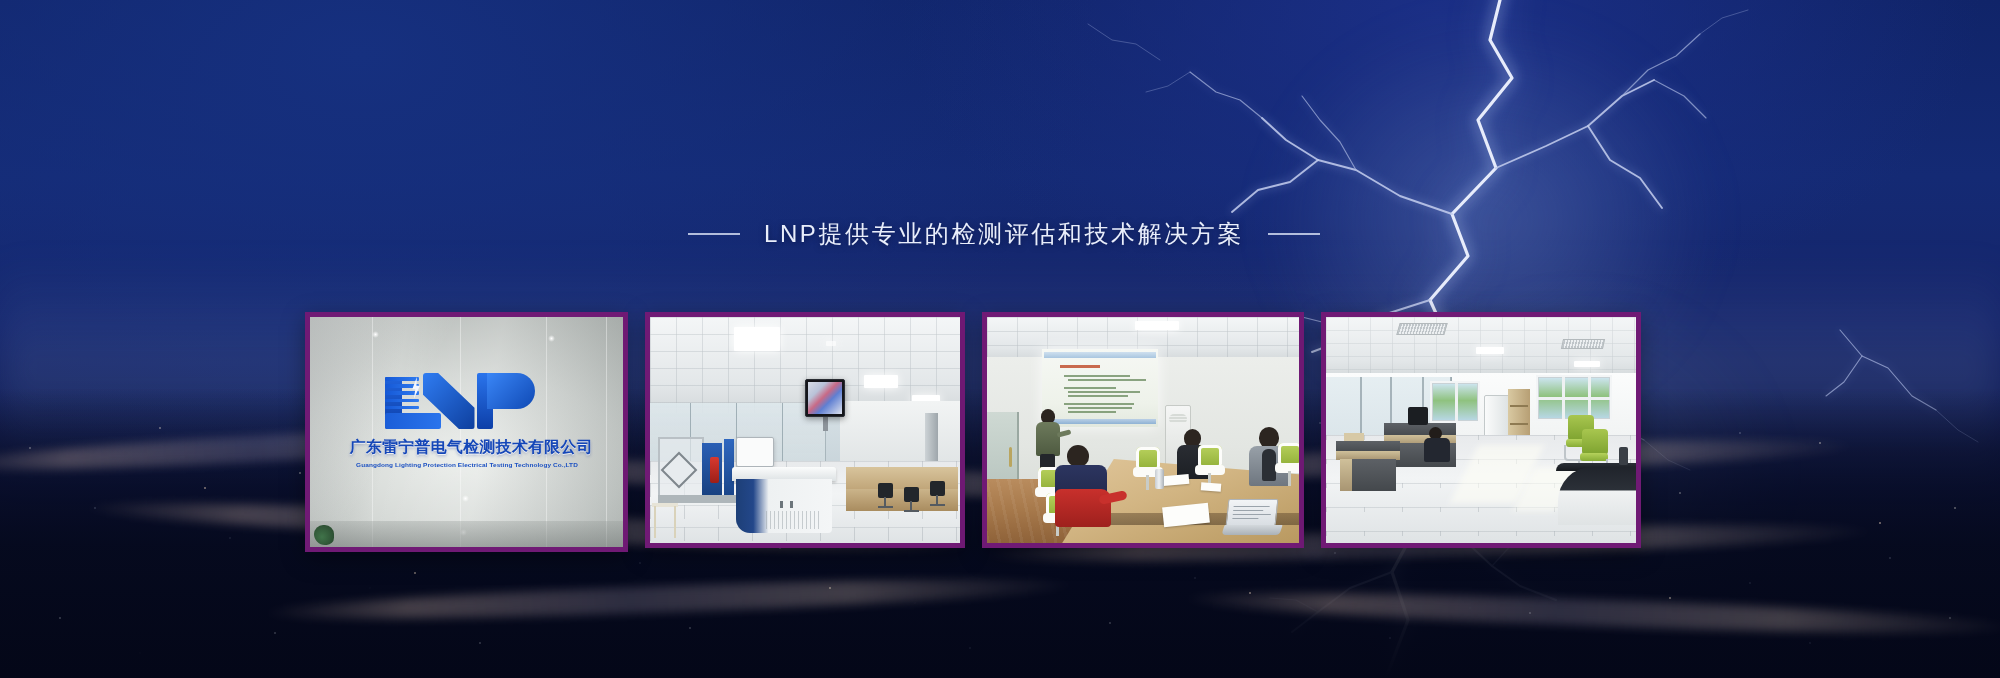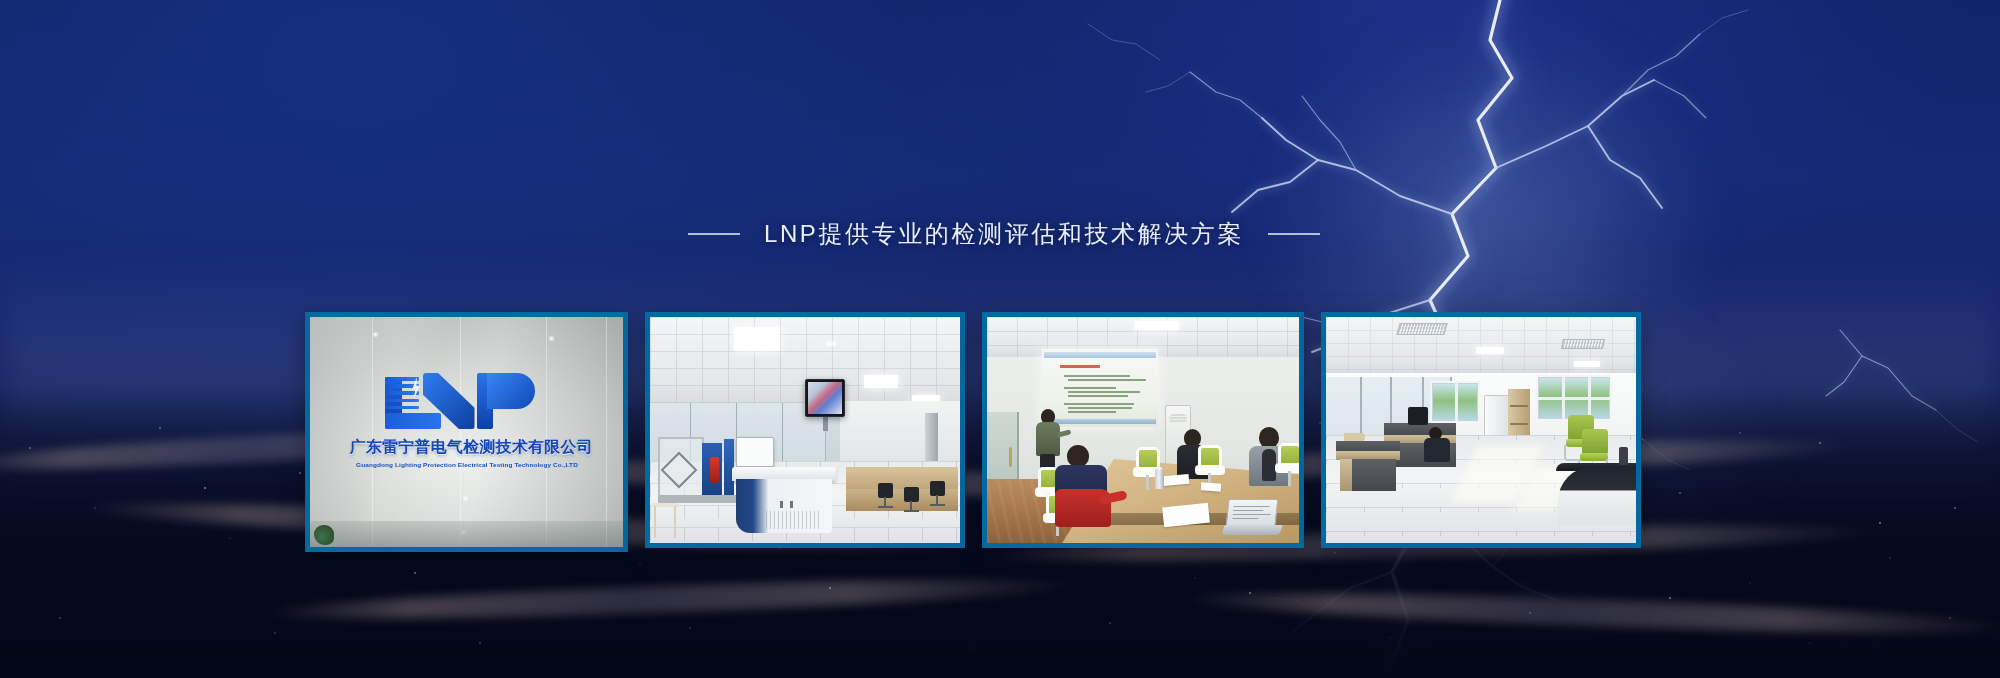--- a/index.html
+++ b/index.html
@@ -152,21 +152,21 @@
     font-size:24px; letter-spacing:2.6px; color:#e9eefb; font-weight:400;
     text-shadow:0 1px 6px rgba(6,14,48,.6);
   }
 
   
   .gallery{
     position:absolute; left:305px; top:312px;
     display:flex; gap:17px; align-items:flex-start;
   }
   .photo{
-    background:#0369a1; padding:5px;
+    background:#701a75; padding:5px;
     box-shadow:0 6px 22px rgba(0,0,0,.35);
     flex:0 0 auto;
   }
   .photo .inner{ position:relative; overflow:hidden; background:#cfd3d6; }
   .p1 .inner{ width:313px; height:230px; }
   .p2 .inner{ width:310px; height:226px; }
   .p3 .inner{ width:312px; height:226px; }
   .p4 .inner{ width:310px; height:226px; }
 
   

